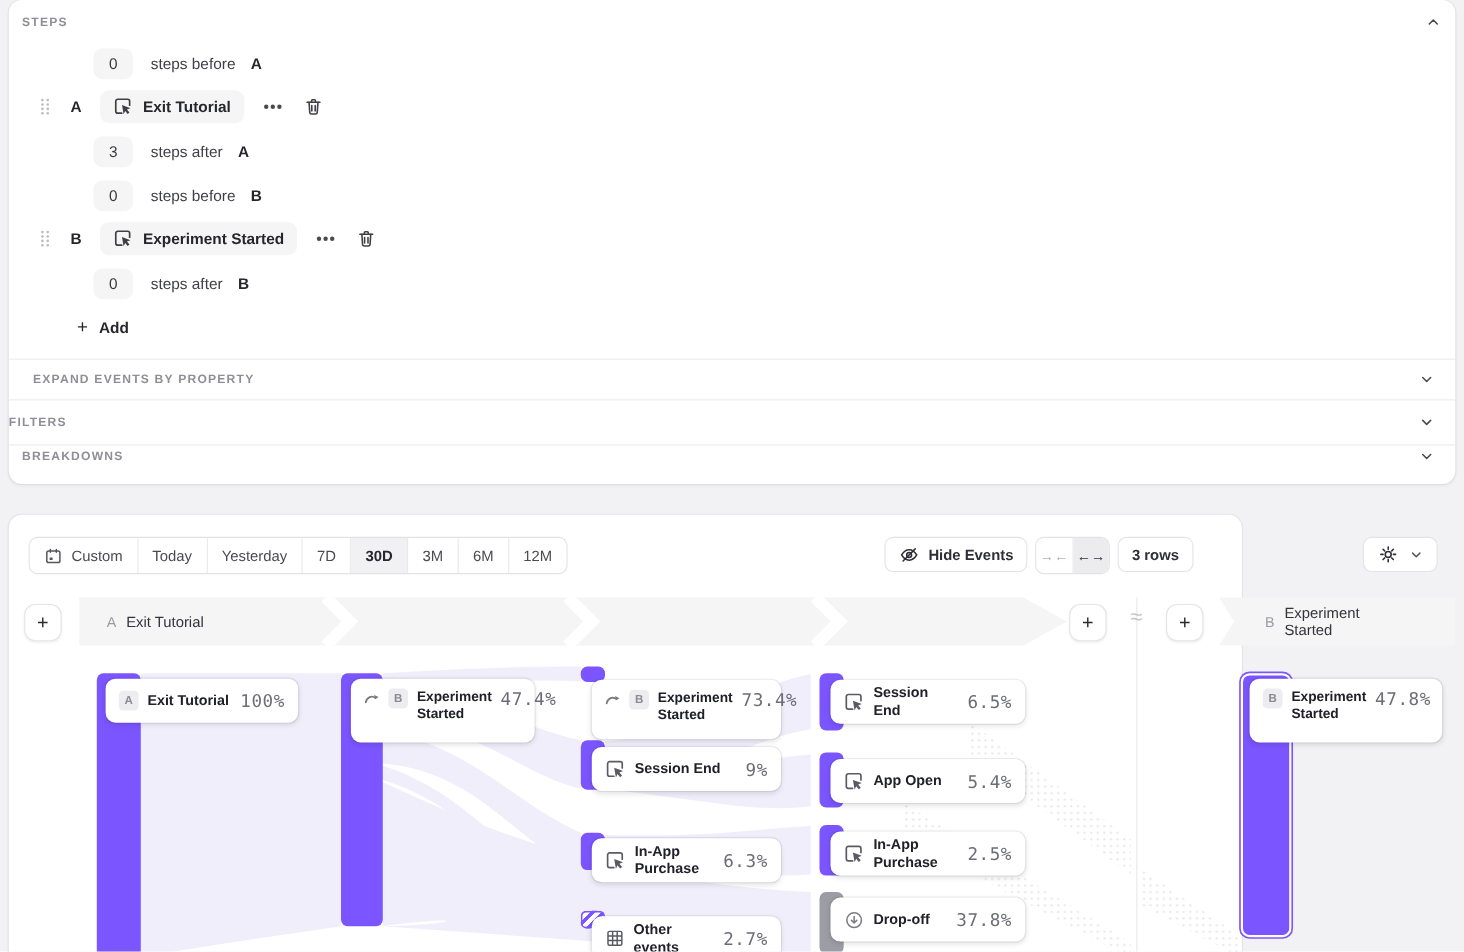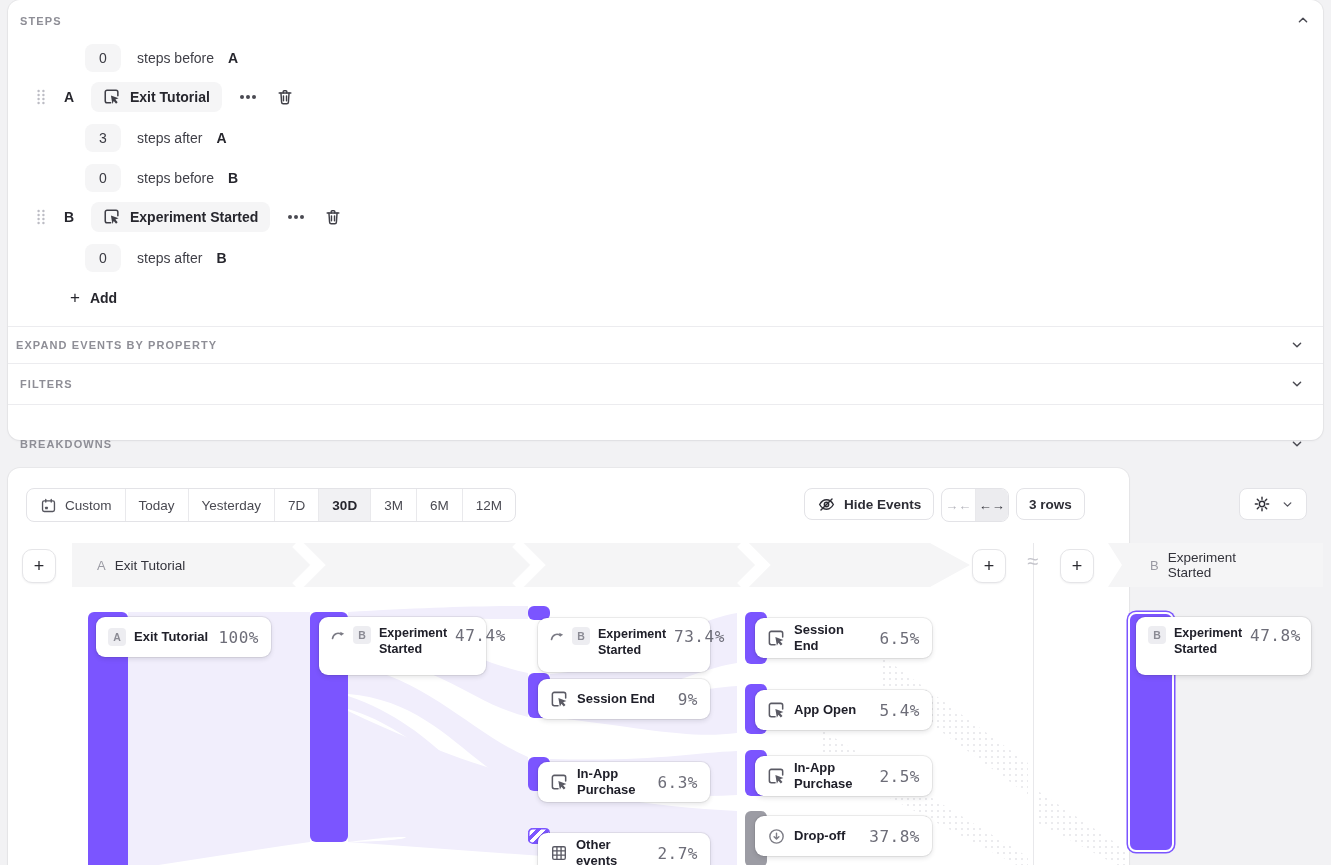--- a/index.html
+++ b/index.html
@@ -184,38 +184,38 @@
     <span class="stepref">B</span>
   </div>
 
   <div class="crow addbtn" style="left:62px;top:286px;height:24px">
     <span class="addplus">+</span>
     <span>Add</span>
   </div>
 
   <div class="divider" style="top:326px"></div>
   <div class="collapse-row" style="top:326px">
-    <span class="sec-title" style="position:static;margin-left:8px">EXPAND EVENTS BY PROPERTY</span>
+    <span class="sec-title" style="position:static;margin-left:22px">EXPAND EVENTS BY PROPERTY</span>
     <span class="chev">
       <svg width="12" height="12" viewBox="0 0 20 20" fill="none" stroke="currentColor" stroke-width="2.4" stroke-linecap="round" stroke-linejoin="round">
           <path d="M4 7l6 6 6-6"></path>
         </svg>
     </span>
   </div>
   <div class="divider" style="top:363px"></div>
   <div class="collapse-row" style="top:365px">
-    <span class="sec-title" style="position:static;margin-left:12px">FILTERS</span>
+    <span class="sec-title" style="position:static;">FILTERS</span>
     <span class="chev">
       <svg width="12" height="12" viewBox="0 0 20 20" fill="none" stroke="currentColor" stroke-width="2.4" stroke-linecap="round" stroke-linejoin="round">
           <path d="M4 7l6 6 6-6"></path>
         </svg>
     </span>
   </div>
   <div class="divider" style="top:404px"></div>
-  <div class="collapse-row" style="top:425px">
+  <div class="collapse-row" style="top:396px">
     <span class="sec-title" style="position:static;margin-left:12px">BREAKDOWNS</span>
     <span class="chev">
       <svg width="12" height="12" viewBox="0 0 20 20" fill="none" stroke="currentColor" stroke-width="2.4" stroke-linecap="round" stroke-linejoin="round">
           <path d="M4 7l6 6 6-6"></path>
         </svg>
     </span>
   </div>
 </div>
 
 <div id="flow-card" class="card">

